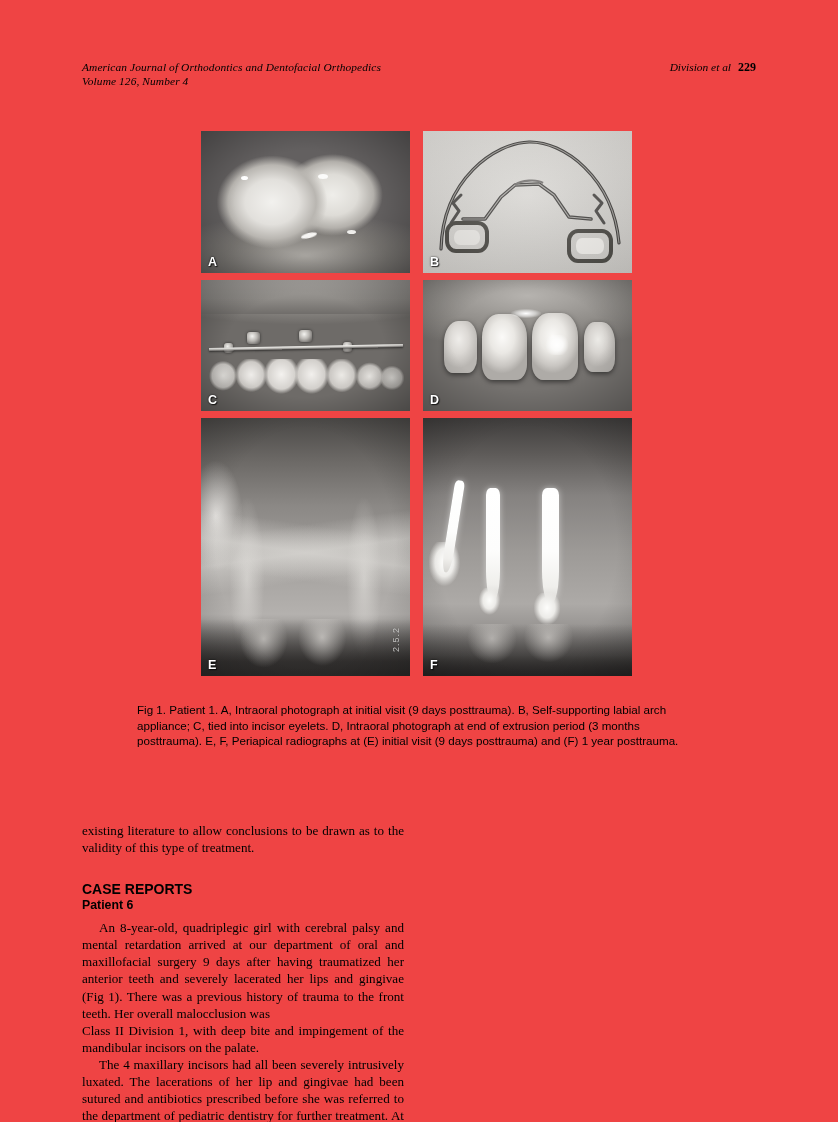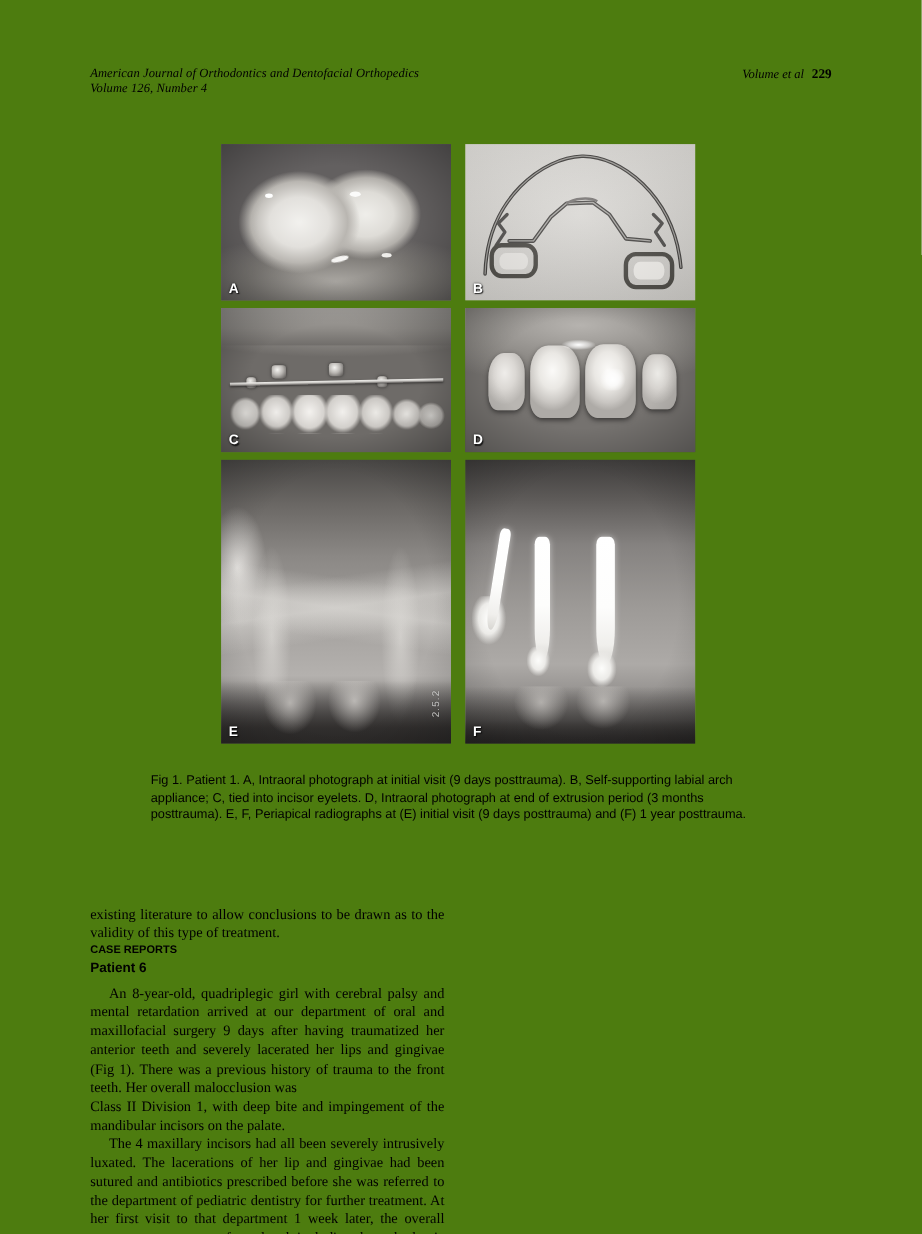--- a/index.html
+++ b/index.html
@@ -13,21 +13,21 @@
     height: 1122px;
     position: relative;
     overflow: hidden;
     font-family: "Liberation Serif", serif;
     color: #000000;
   }
 
   .page {
     position: absolute;
     inset: 0;
-    background: #4d7c0f;
+    background: #ef4444;
   }
 
   
   .running-head {
     position: absolute;
     left: 82px;
     top: 60px;
     width: 674px;
     display: flex;
     justify-content: space-between;
@@ -312,43 +312,44 @@
     font-family: "Liberation Serif", serif;
     font-size: 13.1px;
     line-height: 17.1px;
     text-align: justify;
   }
   .col p { margin: 0; }
   .col p.indent { text-indent: 17px; }
   .sec-head {
     font-family: "Liberation Sans", sans-serif;
     font-weight: bold;
-    font-size: 10px;
+    font-size: 14px;
     line-height: 16px;
+    margin-top: 25px;
   }
   .sub-head {
     font-family: "Liberation Sans", sans-serif;
     font-weight: bold;
     font-size: 12.3px;
     line-height: 16px;
     margin-bottom: 6px;
   }
 </style>
 </head>
 <body>
 
 <div class="page">
 
   <div class="running-head">
     <div class="rh-left">
       <div>American Journal of Orthodontics and Dentofacial Orthopedics</div>
       <div class="vol">Volume 126, Number 4</div>
     </div>
     <div class="rh-right">
-      <span class="authors">Volume et al</span><span class="pageno">229</span>
+      <span class="authors">Division et al</span><span class="pageno">229</span>
     </div>
   </div>
 
   <div class="figure">
 
     <div class="fig-row r1">
 
       <div class="panel pA">
         <div class="ptex">
           <div class="hl1"></div>

